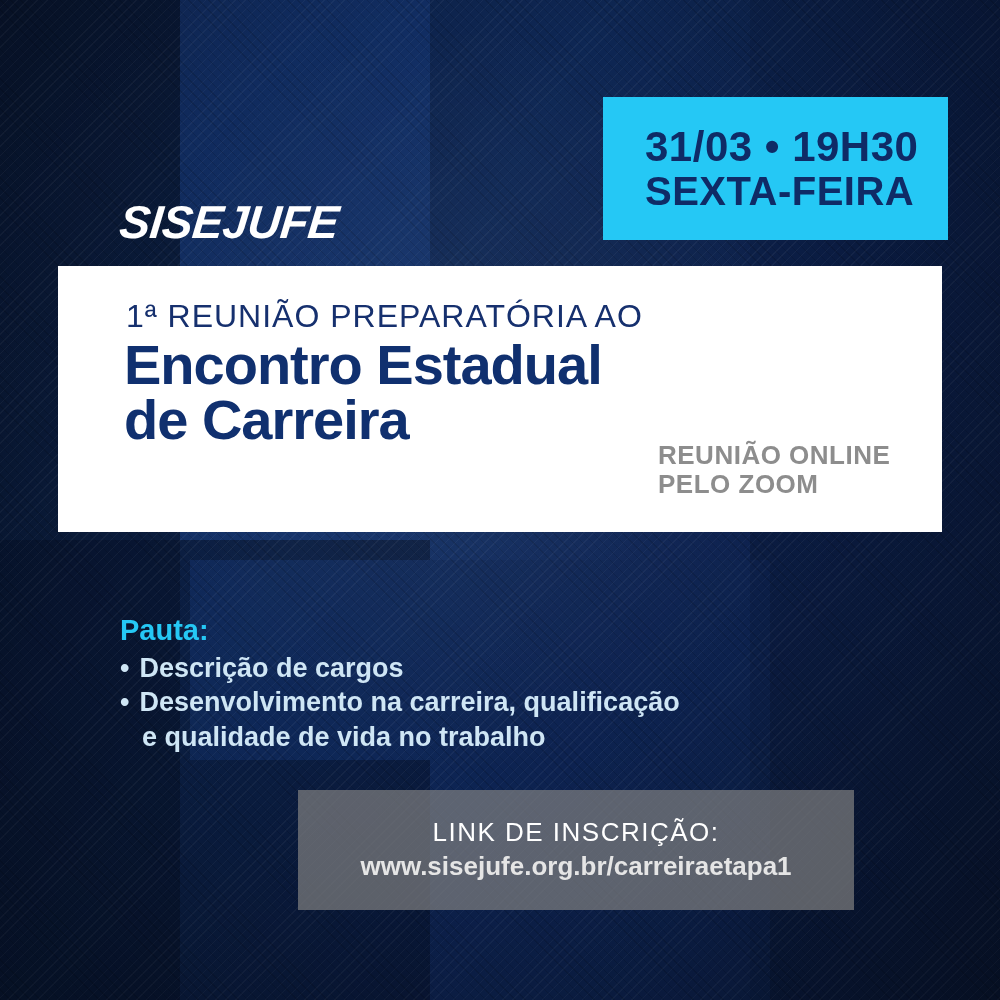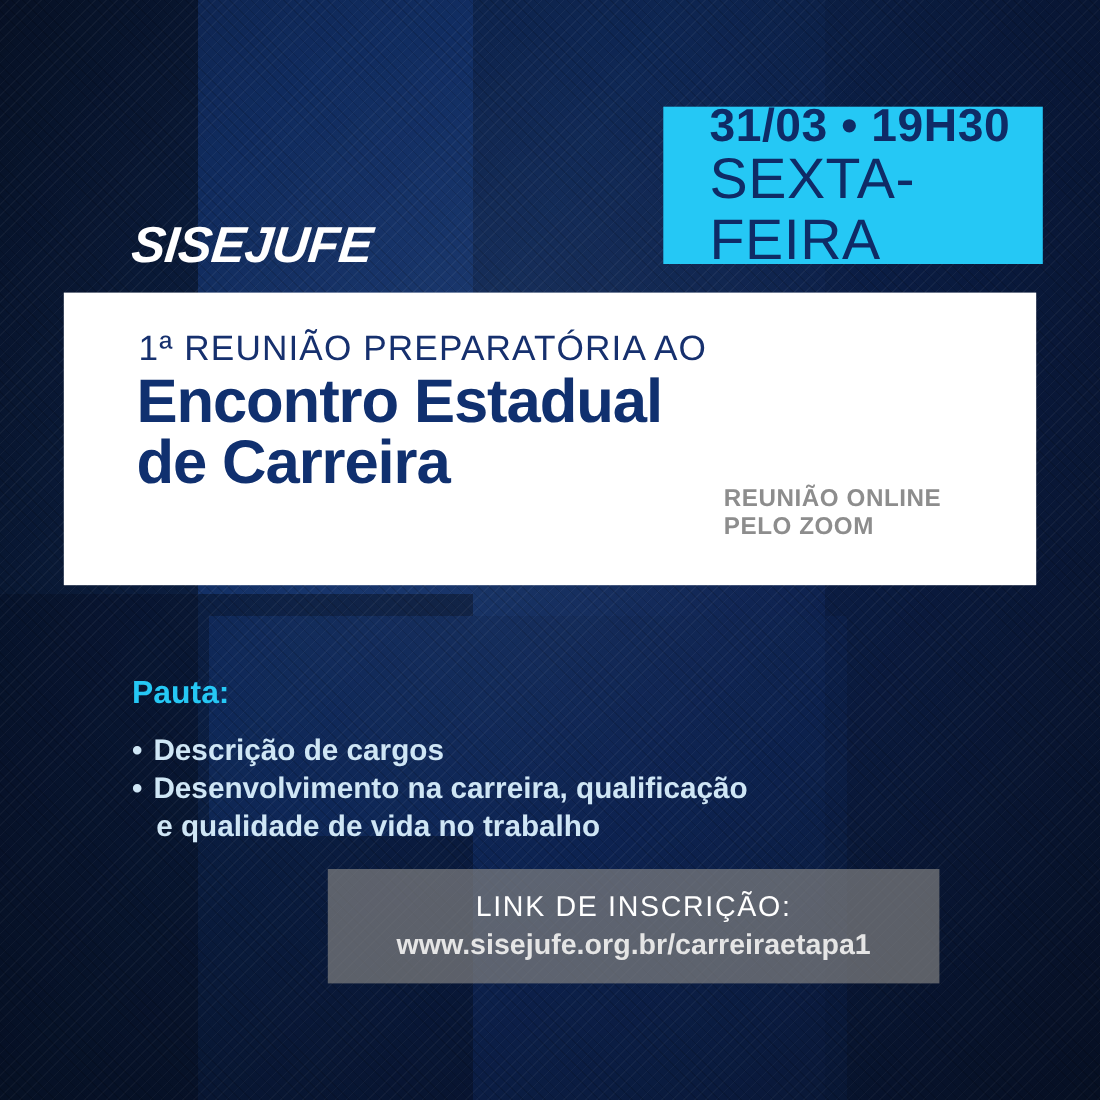--- a/index.html
+++ b/index.html
@@ -74,22 +74,22 @@
     box-sizing: border-box;
   }
   .date-line1 {
     font-size: 42px;
     font-weight: bold;
     color: #0f2b66;
     letter-spacing: 0.5px;
     line-height: 1.05;
   }
   .date-line2 {
-    font-size: 52px;
-    font-weight: normal;
+    font-size: 40px;
+    font-weight: bold;
     color: #0f2b66;
     letter-spacing: 0.5px;
     line-height: 1.05;
   }
 
   
   .logo {
     position: absolute;
     left: 120px;
     top: 195px;
@@ -126,59 +126,59 @@
     font-size: 56px;
     font-weight: bold;
     color: #10306f;
     line-height: 0.98;
     letter-spacing: -1px;
   }
   .subnote {
     position: absolute;
     left: 600px;
     top: 175px;
-    font-size: 22px;
+    font-size: 26px;
     font-weight: bold;
     color: #8d8d8d;
     line-height: 1.12;
     letter-spacing: 0.5px;
   }
 
   
   .agenda {
     position: absolute;
     left: 120px;
     top: 614px;
     width: 760px;
   }
   .agenda-title {
     font-size: 29px;
     font-weight: bold;
     color: #25c8f5;
-    margin-bottom: 18px;
+    margin-bottom: 4px;
   }
   .agenda-item {
     font-size: 27px;
     font-weight: bold;
     color: #cfe6f5;
     line-height: 1.27;
     display: flex;
     gap: 10px;
   }
   .agenda-item .bullet {
     color: #cfe6f5;
   }
 
   
   .link-box {
     position: absolute;
     left: 298px;
     top: 790px;
     width: 556px;
-    height: 104px;
+    height: 120px;
     background: rgba(128,128,128,0.70);
     display: flex;
     flex-direction: column;
     justify-content: center;
     align-items: center;
   }
   .link-label {
     font-size: 26px;
     color: #ffffff;
     letter-spacing: 1.5px;

